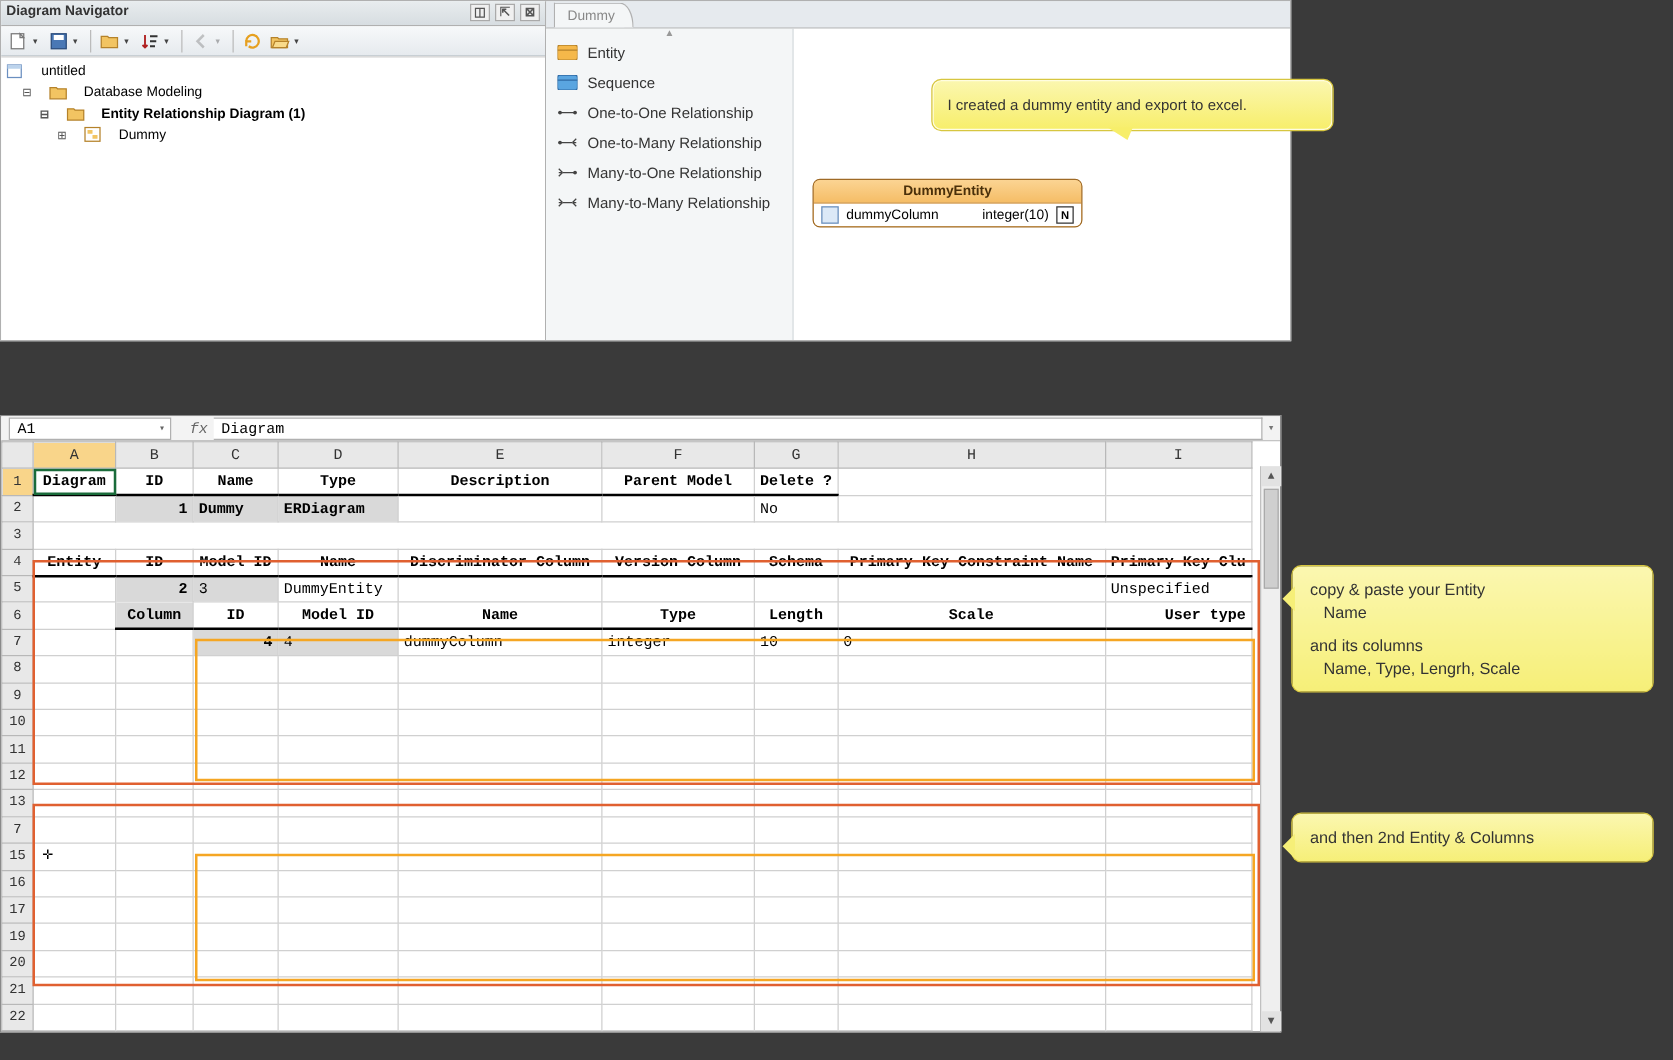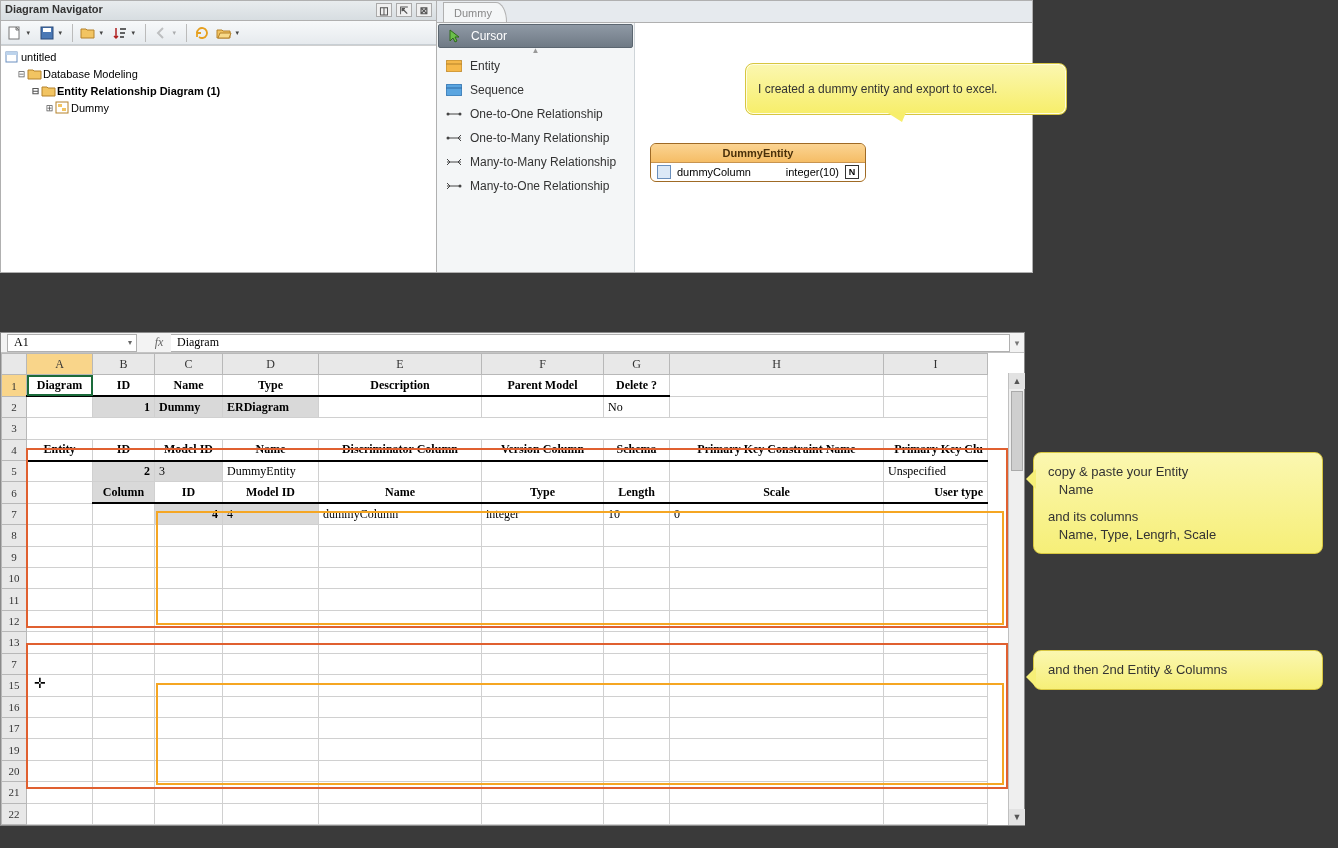--- a/index.html
+++ b/index.html
@@ -12,49 +12,49 @@
   .nav-panel { width: 436px; height: 100%; border-right: 1px solid #b0b0b0; display: flex; flex-direction: column; background: #f4f6f7; }
   .nav-header { display: flex; align-items: flex-start; height: 20px; padding: 2px 4px; background: linear-gradient(#e8ecee,#d7dde1); border-bottom: 1px solid #b0b0b0; font-weight: bold; color: #333; font-size: 11px; gap: 4px; }
   .nav-header .spacer { flex: 1; }
   .hdr-btn { width: 16px; height: 14px; display:inline-flex; align-items:center; justify-content:center; font-size:10px; color:#555; border:1px solid #aaa; background:#f0f0f0; }
   .toolbar { height: 24px; display:flex; align-items:center; gap:2px; padding:0 4px; border-bottom:1px solid #c8cfd4; background:linear-gradient(#f7f9fa,#e6eaee); }
   .tbtn { width:20px; height:20px; display:inline-flex; align-items:center; justify-content:center; border:1px solid transparent; position:relative; }
   .tbtn.drop::after { content:"▾"; font-size:7px; color:#444; position:absolute; right:-6px; top:5px; }
   .tbtn svg { width:16px; height:16px; }
   .tsep { width:1px; height:18px; background:#bbb; margin:0 3px; }
   .tree { flex:1; background:#fff; padding:2px 2px; overflow:auto; border-top:1px solid #d0d0d0;}
-  .tree-row { display:flex; align-items:center; height:17px; gap:1px; padding-left:0; font-size:11px; }
+  .tree-row { display:flex; align-items:center; height:17px; gap:13px; padding-left:0; font-size:11px; }
   .tree-toggle { width:9px; text-align:center; font-size:9px; color:#555; }
   .tree-ico { width:15px; height:15px; display:inline-flex; align-items:center; justify-content:center; }
   .tree-row.sel { font-weight:bold; }
 
   
   .right-area { flex:1; display:flex; flex-direction:column; }
   .tabstrip { height:22px; background:#e6eaee; border-bottom:1px solid #b0b0b0; display:flex; align-items:flex-end; padding-left:6px; }
   .tab { height:20px; padding:0 14px 0 10px; background:#f4f6f7; border:1px solid #b0b0b0; border-bottom:none; border-top-right-radius:11px 20px; font-size:11px; color:#888; display:flex; align-items:center; position:relative; }
   .tab::after{ content:""; position:absolute; right:-6px; top:0; width:0; height:0;}
   .design-area { flex:1; display:flex; background:#fff; }
 
   .palette { width:198px; border-right:1px solid #cfd5d9; background:#f4f6f7; padding:1px; }
   .pal-item { display:flex; align-items:center; gap:8px; padding:4px 8px; height:24px; font-size:12px; color:#333; border-radius:2px; }
   .pal-item.sel { background:linear-gradient(#8f99a5,#6f7a85); color:#fff; border:1px solid #5b6670; }
   .pal-grip { text-align:center; color:#999; font-size:8px; line-height:6px; height:6px; }
   .pal-ico { width:16px; height:12px; display:inline-flex; align-items:center; justify-content:center; }
 
   .canvas { flex:1; position:relative; background:#fff; }
-  .callout1 { position:absolute; left:110px; top:40px; width:322px; height:52px; background:linear-gradient(#fbf7b0,#f7ee6a); border:1px solid #d7c640; border-radius:8px; display:flex; align-items:center; padding:12px 12px; font-size:12px; color:#333; box-shadow:inset 0 0 0 1px #fffde0; }
+  .callout1 { position:absolute; left:110px; top:40px; width:322px; height:42px; background:linear-gradient(#fbf7b0,#f7ee6a); border:1px solid #d7c640; border-radius:8px; display:flex; align-items:center; padding:12px 12px; font-size:12px; color:#333; box-shadow:inset 0 0 0 1px #fffde0; }
   .callout1::after { content:""; position:absolute; left:146px; bottom:-18px; width:0;height:0; border:10px solid transparent; border-top-color:#f7ee6a; transform:skewX(30deg);}
   .entity { position:absolute; left:15px; top:120px; width:216px; background:#f9c77c; border:1px solid #9f6a25; border-radius:6px; overflow:hidden; font-size:11px; }
   .entity-title { text-align:center; padding:3px 0; background:linear-gradient(#fbd493,#f5bd66); border-bottom:1px solid #c89450; font-weight:bold; color:#4a300a; }
   .entity-row { display:flex; align-items:center; gap:6px; padding:2px 6px; background:#fff; }
   .colico { width:14px; height:14px; background:#dce9f7; border:1px solid #6a8fbc; }
   .nbox { width:14px; height:14px; border:1px solid #333; text-align:center; font-size:9px; line-height:12px; font-weight:bold; }
 
   
-  .excel { position:absolute; left:0; top:332px; width:1025px; height:494px; background:#fff; border:1px solid #8a8a8a; font-family:Liberation Serif, serif; font-size:12px; }
+  .excel { position:absolute; left:0; top:332px; width:1025px; height:494px; background:#fff; border:1px solid #8a8a8a; font-family:Liberation Mono, monospace; font-size:12px; }
   .namebox-bar { height:20px; display:flex; align-items:center; border-bottom:1px solid #c4c4c4; background:#f3f3f3; }
   .namebox { width:130px; height:18px; border:1px solid #b0b0b0; background:#fff; display:flex; align-items:center; padding:0 6px; margin-left:6px; position:relative;}
   .namebox::after{content:"▾"; position:absolute; right:4px; font-size:8px; color:#666;}
   .fx { width:24px; text-align:center; font-style:italic; color:#666; margin-left:10px;}
   .formula { flex:1; height:18px; border:1px solid #b0b0b0; border-left:none; background:#fff; padding:0 6px; display:flex; align-items:center; }
   .fbar-end { width:14px; text-align:center; color:#777; font-size:9px; }
 
   .grid-wrap { position:relative; display:flex; height:calc(100% - 20px); }
   .sheet { border-collapse:collapse; table-layout:fixed; }
   .sheet th, .sheet td { border:1px solid #d0d0d0; height:19px; padding:0 4px; overflow:hidden; white-space:nowrap; text-overflow:clip; font-size:12px; }
@@ -193,28 +193,20 @@
   </div>
 
   <div class="right-area">
     <div class="tabstrip">
       <div class="tab">
           <span>Dummy</span>
         </div>
     </div>
     <div class="design-area">
       <div class="palette">
-        <div class="pal-item sel">
-          <span class="pal-ico">
-              <svg width="14" height="14">
-                <path d="M2 1 L2 12 L5 9 L7 13 L9 12 L7 8 L11 8 Z" fill="#6bc04a" stroke="#2f6a1a"></path>
-              </svg>
-            </span>
-          <span>Cursor</span>
-        </div>
         <div class="pal-grip">▲</div>
         <div class="pal-item">
           <span class="pal-ico">
               <svg width="16" height="12">
                 <rect x="0" y="0" width="16" height="12" rx="2" fill="#f5b84a" stroke="#b5822a"></rect>
                 <line x1="0" y1="4" x2="16" y2="4" stroke="#b5822a"></line>
               </svg>
             </span>
           <span>Entity</span>
         </div>
@@ -243,35 +235,35 @@
                 <line x1="1" y1="5" x2="12" y2="5" stroke="#444"></line>
                 <circle cx="2" cy="5" r="1.5" fill="#444"></circle>
                 <path d="M12 5 L15 2 M12 5 L15 5 M12 5 L15 8" stroke="#444"></path>
               </svg>
             </span>
           <span>One-to-Many Relationship</span>
         </div>
         <div class="pal-item">
           <span class="pal-ico">
               <svg width="16" height="10">
-                <line x1="4" y1="5" x2="12" y2="5" stroke="#444"></line>
-                <path d="M4 5 L1 2 M4 5 L1 5 M4 5 L1 8 M12 5 L15 2 M12 5 L15 5 M12 5 L15 8" stroke="#444"></path>
-              </svg>
-            </span>
-          <span>Many-to-Many Relationship</span>
-        </div>
-        <div class="pal-item">
-          <span class="pal-ico">
-              <svg width="16" height="10">
                 <line x1="4" y1="5" x2="15" y2="5" stroke="#444"></line>
                 <circle cx="14" cy="5" r="1.5" fill="#444"></circle>
                 <path d="M4 5 L1 2 M4 5 L1 5 M4 5 L1 8" stroke="#444"></path>
               </svg>
             </span>
           <span>Many-to-One Relationship</span>
+        </div>
+        <div class="pal-item">
+          <span class="pal-ico">
+              <svg width="16" height="10">
+                <line x1="4" y1="5" x2="12" y2="5" stroke="#444"></line>
+                <path d="M4 5 L1 2 M4 5 L1 5 M4 5 L1 8 M12 5 L15 2 M12 5 L15 5 M12 5 L15 8" stroke="#444"></path>
+              </svg>
+            </span>
+          <span>Many-to-Many Relationship</span>
         </div>
       </div>
 
       <div class="canvas">
         <div class="callout1">
           <span>I created a dummy entity and export to excel.</span>
         </div>
         <div class="entity">
           <div class="entity-title">DummyEntity</div>
           <div class="entity-row">

